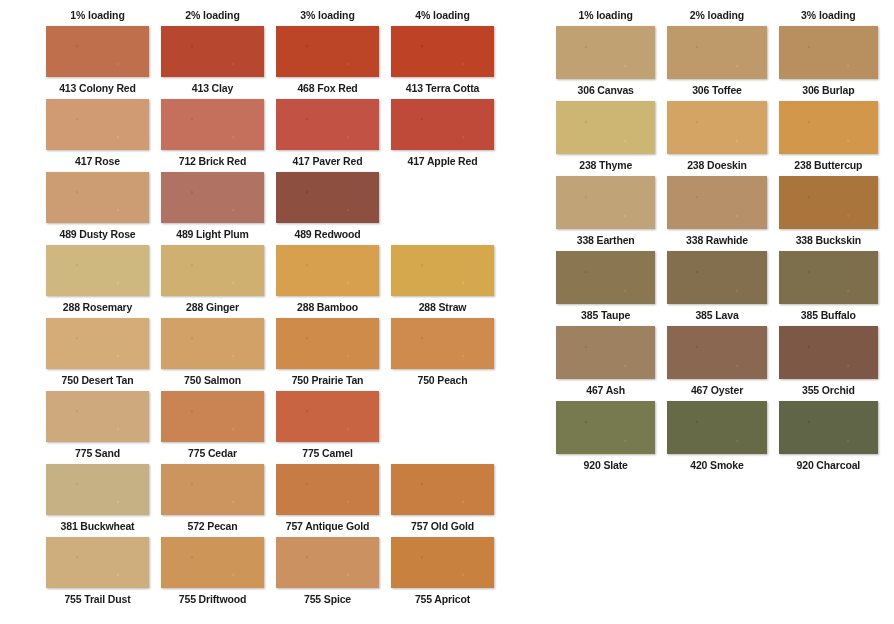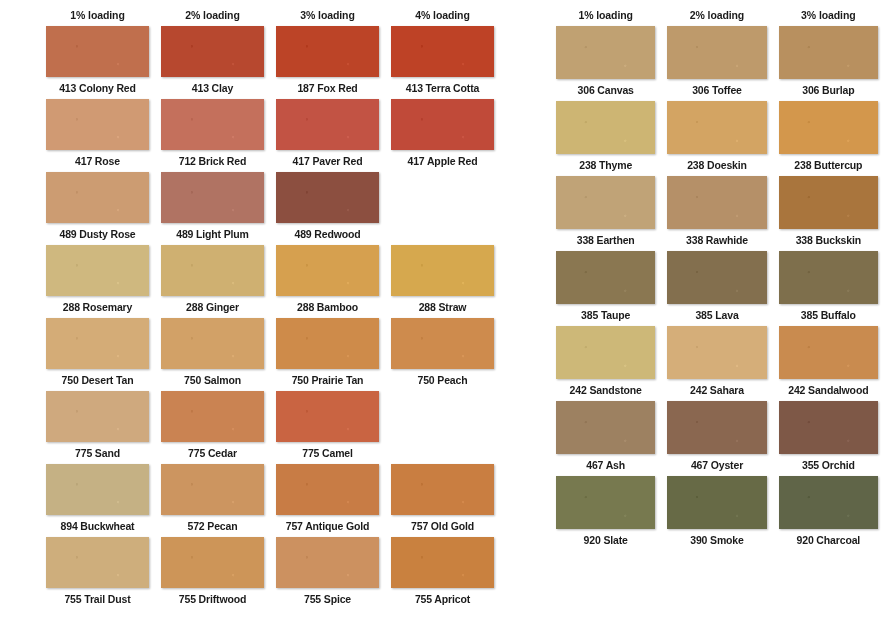--- a/index.html
+++ b/index.html
@@ -112,21 +112,21 @@
           <div class="swatch-cell">
             <div class="swatch-chip" style="background: radial-gradient(circle at 30% 40%, rgba(154, 73, 39, 0.3) 0px, rgba(154, 73, 39, 0.3) 1px, transparent 1.4px), radial-gradient(circle at 70% 75%, rgba(226, 145, 111, 0.3) 0px, rgba(226, 145, 111, 0.3) 1px, transparent 1.4px), linear-gradient(rgb(192, 111, 77), rgb(192, 111, 77));"></div>
             <div class="swatch-label">413 Colony Red</div>
           </div>
           <div class="swatch-cell">
             <div class="swatch-chip" style="background: radial-gradient(circle at 30% 40%, rgba(145, 34, 9, 0.3) 0px, rgba(145, 34, 9, 0.3) 1px, transparent 1.4px), radial-gradient(circle at 70% 75%, rgba(217, 106, 81, 0.3) 0px, rgba(217, 106, 81, 0.3) 1px, transparent 1.4px), linear-gradient(rgb(183, 72, 47), rgb(183, 72, 47));"></div>
             <div class="swatch-label">413 Clay</div>
           </div>
           <div class="swatch-cell">
             <div class="swatch-chip" style="background: radial-gradient(circle at 30% 40%, rgba(150, 30, 1, 0.3) 0px, rgba(150, 30, 1, 0.3) 1px, transparent 1.4px), radial-gradient(circle at 70% 75%, rgba(222, 102, 73, 0.3) 0px, rgba(222, 102, 73, 0.3) 1px, transparent 1.4px), linear-gradient(rgb(188, 68, 39), rgb(188, 68, 39));"></div>
-            <div class="swatch-label">187 Fox Red</div>
+            <div class="swatch-label">468 Fox Red</div>
           </div>
           <div class="swatch-cell">
             <div class="swatch-chip" style="background: radial-gradient(circle at 30% 40%, rgba(152, 28, 0, 0.3) 0px, rgba(152, 28, 0, 0.3) 1px, transparent 1.4px), radial-gradient(circle at 70% 75%, rgba(224, 100, 72, 0.3) 0px, rgba(224, 100, 72, 0.3) 1px, transparent 1.4px), linear-gradient(rgb(190, 66, 38), rgb(190, 66, 38));"></div>
             <div class="swatch-label">413 Terra Cotta</div>
           </div>
         </div>
         <div class="swatch-row">
           <div class="swatch-cell">
             <div class="swatch-chip" style="background: radial-gradient(circle at 30% 40%, rgba(170, 116, 77, 0.3) 0px, rgba(170, 116, 77, 0.3) 1px, transparent 1.4px), radial-gradient(circle at 70% 75%, rgba(242, 188, 149, 0.3) 0px, rgba(242, 188, 149, 0.3) 1px, transparent 1.4px), linear-gradient(rgb(208, 154, 115), rgb(208, 154, 115));"></div>
             <div class="swatch-label">417 Rose</div>
@@ -204,21 +204,21 @@
             <div class="swatch-label">775 Cedar</div>
           </div>
           <div class="swatch-cell">
             <div class="swatch-chip" style="background: radial-gradient(circle at 30% 40%, rgba(163, 62, 28, 0.3) 0px, rgba(163, 62, 28, 0.3) 1px, transparent 1.4px), radial-gradient(circle at 70% 75%, rgba(235, 134, 100, 0.3) 0px, rgba(235, 134, 100, 0.3) 1px, transparent 1.4px), linear-gradient(rgb(201, 100, 66), rgb(201, 100, 66));"></div>
             <div class="swatch-label">775 Camel</div>
           </div>
         </div>
         <div class="swatch-row">
           <div class="swatch-cell">
             <div class="swatch-chip" style="background: radial-gradient(circle at 30% 40%, rgba(159, 139, 94, 0.3) 0px, rgba(159, 139, 94, 0.3) 1px, transparent 1.4px), radial-gradient(circle at 70% 75%, rgba(231, 211, 166, 0.3) 0px, rgba(231, 211, 166, 0.3) 1px, transparent 1.4px), linear-gradient(rgb(197, 177, 132), rgb(197, 177, 132));"></div>
-            <div class="swatch-label">894 Buckwheat</div>
+            <div class="swatch-label">381 Buckwheat</div>
           </div>
           <div class="swatch-cell">
             <div class="swatch-chip" style="background: radial-gradient(circle at 30% 40%, rgba(166, 111, 58, 0.3) 0px, rgba(166, 111, 58, 0.3) 1px, transparent 1.4px), radial-gradient(circle at 70% 75%, rgba(238, 183, 130, 0.3) 0px, rgba(238, 183, 130, 0.3) 1px, transparent 1.4px), linear-gradient(rgb(204, 149, 96), rgb(204, 149, 96));"></div>
             <div class="swatch-label">572 Pecan</div>
           </div>
           <div class="swatch-cell">
             <div class="swatch-chip" style="background: radial-gradient(circle at 30% 40%, rgba(162, 86, 31, 0.3) 0px, rgba(162, 86, 31, 0.3) 1px, transparent 1.4px), radial-gradient(circle at 70% 75%, rgba(234, 158, 103, 0.3) 0px, rgba(234, 158, 103, 0.3) 1px, transparent 1.4px), linear-gradient(rgb(200, 124, 69), rgb(200, 124, 69));"></div>
             <div class="swatch-label">757 Antique Gold</div>
           </div>
           <div class="swatch-cell">
@@ -305,54 +305,40 @@
             <div class="swatch-chip" style="background: radial-gradient(circle at 30% 40%, rgba(93, 73, 40, 0.3) 0px, rgba(93, 73, 40, 0.3) 1px, transparent 1.4px), radial-gradient(circle at 70% 75%, rgba(165, 145, 112, 0.3) 0px, rgba(165, 145, 112, 0.3) 1px, transparent 1.4px), linear-gradient(rgb(131, 111, 78), rgb(131, 111, 78));"></div>
             <div class="swatch-label">385 Lava</div>
           </div>
           <div class="swatch-cell">
             <div class="swatch-chip" style="background: radial-gradient(circle at 30% 40%, rgba(88, 73, 38, 0.3) 0px, rgba(88, 73, 38, 0.3) 1px, transparent 1.4px), radial-gradient(circle at 70% 75%, rgba(160, 145, 110, 0.3) 0px, rgba(160, 145, 110, 0.3) 1px, transparent 1.4px), linear-gradient(rgb(126, 111, 76), rgb(126, 111, 76));"></div>
             <div class="swatch-label">385 Buffalo</div>
           </div>
         </div>
         <div class="swatch-row">
           <div class="swatch-cell">
-            <div class="swatch-chip" style="background: radial-gradient(circle at 30% 40%, rgba(167, 146, 82, 0.3) 0px, rgba(167, 146, 82, 0.3) 1px, transparent 1.4px), radial-gradient(circle at 70% 75%, rgba(239, 218, 154, 0.3) 0px, rgba(239, 218, 154, 0.3) 1px, transparent 1.4px), linear-gradient(rgb(205, 184, 120), rgb(205, 184, 120));"></div>
-            <div class="swatch-label">242 Sandstone</div>
-          </div>
-          <div class="swatch-cell">
-            <div class="swatch-chip" style="background: radial-gradient(circle at 30% 40%, rgba(175, 136, 83, 0.3) 0px, rgba(175, 136, 83, 0.3) 1px, transparent 1.4px), radial-gradient(circle at 70% 75%, rgba(247, 208, 155, 0.3) 0px, rgba(247, 208, 155, 0.3) 1px, transparent 1.4px), linear-gradient(rgb(213, 174, 121), rgb(213, 174, 121));"></div>
-            <div class="swatch-label">242 Sahara</div>
-          </div>
-          <div class="swatch-cell">
-            <div class="swatch-chip" style="background: radial-gradient(circle at 30% 40%, rgba(163, 101, 41, 0.3) 0px, rgba(163, 101, 41, 0.3) 1px, transparent 1.4px), radial-gradient(circle at 70% 75%, rgba(235, 173, 113, 0.3) 0px, rgba(235, 173, 113, 0.3) 1px, transparent 1.4px), linear-gradient(rgb(201, 139, 79), rgb(201, 139, 79));"></div>
-            <div class="swatch-label">242 Sandalwood</div>
-          </div>
-        </div>
-        <div class="swatch-row">
-          <div class="swatch-cell">
             <div class="swatch-chip" style="background: radial-gradient(circle at 30% 40%, rgba(119, 91, 59, 0.3) 0px, rgba(119, 91, 59, 0.3) 1px, transparent 1.4px), radial-gradient(circle at 70% 75%, rgba(191, 163, 131, 0.3) 0px, rgba(191, 163, 131, 0.3) 1px, transparent 1.4px), linear-gradient(rgb(157, 129, 97), rgb(157, 129, 97));"></div>
             <div class="swatch-label">467 Ash</div>
           </div>
           <div class="swatch-cell">
             <div class="swatch-chip" style="background: radial-gradient(circle at 30% 40%, rgba(100, 65, 42, 0.3) 0px, rgba(100, 65, 42, 0.3) 1px, transparent 1.4px), radial-gradient(circle at 70% 75%, rgba(172, 137, 114, 0.3) 0px, rgba(172, 137, 114, 0.3) 1px, transparent 1.4px), linear-gradient(rgb(138, 103, 80), rgb(138, 103, 80));"></div>
             <div class="swatch-label">467 Oyster</div>
           </div>
           <div class="swatch-cell">
             <div class="swatch-chip" style="background: radial-gradient(circle at 30% 40%, rgba(88, 50, 33, 0.3) 0px, rgba(88, 50, 33, 0.3) 1px, transparent 1.4px), radial-gradient(circle at 70% 75%, rgba(160, 122, 105, 0.3) 0px, rgba(160, 122, 105, 0.3) 1px, transparent 1.4px), linear-gradient(rgb(126, 88, 71), rgb(126, 88, 71));"></div>
             <div class="swatch-label">355 Orchid</div>
           </div>
         </div>
         <div class="swatch-row">
           <div class="swatch-cell">
             <div class="swatch-chip" style="background: radial-gradient(circle at 30% 40%, rgba(81, 83, 41, 0.3) 0px, rgba(81, 83, 41, 0.3) 1px, transparent 1.4px), radial-gradient(circle at 70% 75%, rgba(153, 155, 113, 0.3) 0px, rgba(153, 155, 113, 0.3) 1px, transparent 1.4px), linear-gradient(rgb(119, 121, 79), rgb(119, 121, 79));"></div>
             <div class="swatch-label">920 Slate</div>
           </div>
           <div class="swatch-cell">
             <div class="swatch-chip" style="background: radial-gradient(circle at 30% 40%, rgba(65, 68, 32, 0.3) 0px, rgba(65, 68, 32, 0.3) 1px, transparent 1.4px), radial-gradient(circle at 70% 75%, rgba(137, 140, 104, 0.3) 0px, rgba(137, 140, 104, 0.3) 1px, transparent 1.4px), linear-gradient(rgb(103, 106, 70), rgb(103, 106, 70));"></div>
-            <div class="swatch-label">390 Smoke</div>
+            <div class="swatch-label">420 Smoke</div>
           </div>
           <div class="swatch-cell">
             <div class="swatch-chip" style="background: radial-gradient(circle at 30% 40%, rgba(58, 63, 34, 0.3) 0px, rgba(58, 63, 34, 0.3) 1px, transparent 1.4px), radial-gradient(circle at 70% 75%, rgba(130, 135, 106, 0.3) 0px, rgba(130, 135, 106, 0.3) 1px, transparent 1.4px), linear-gradient(rgb(96, 101, 72), rgb(96, 101, 72));"></div>
             <div class="swatch-label">920 Charcoal</div>
           </div>
         </div>
       </div>
   </div>
 
 </div>

